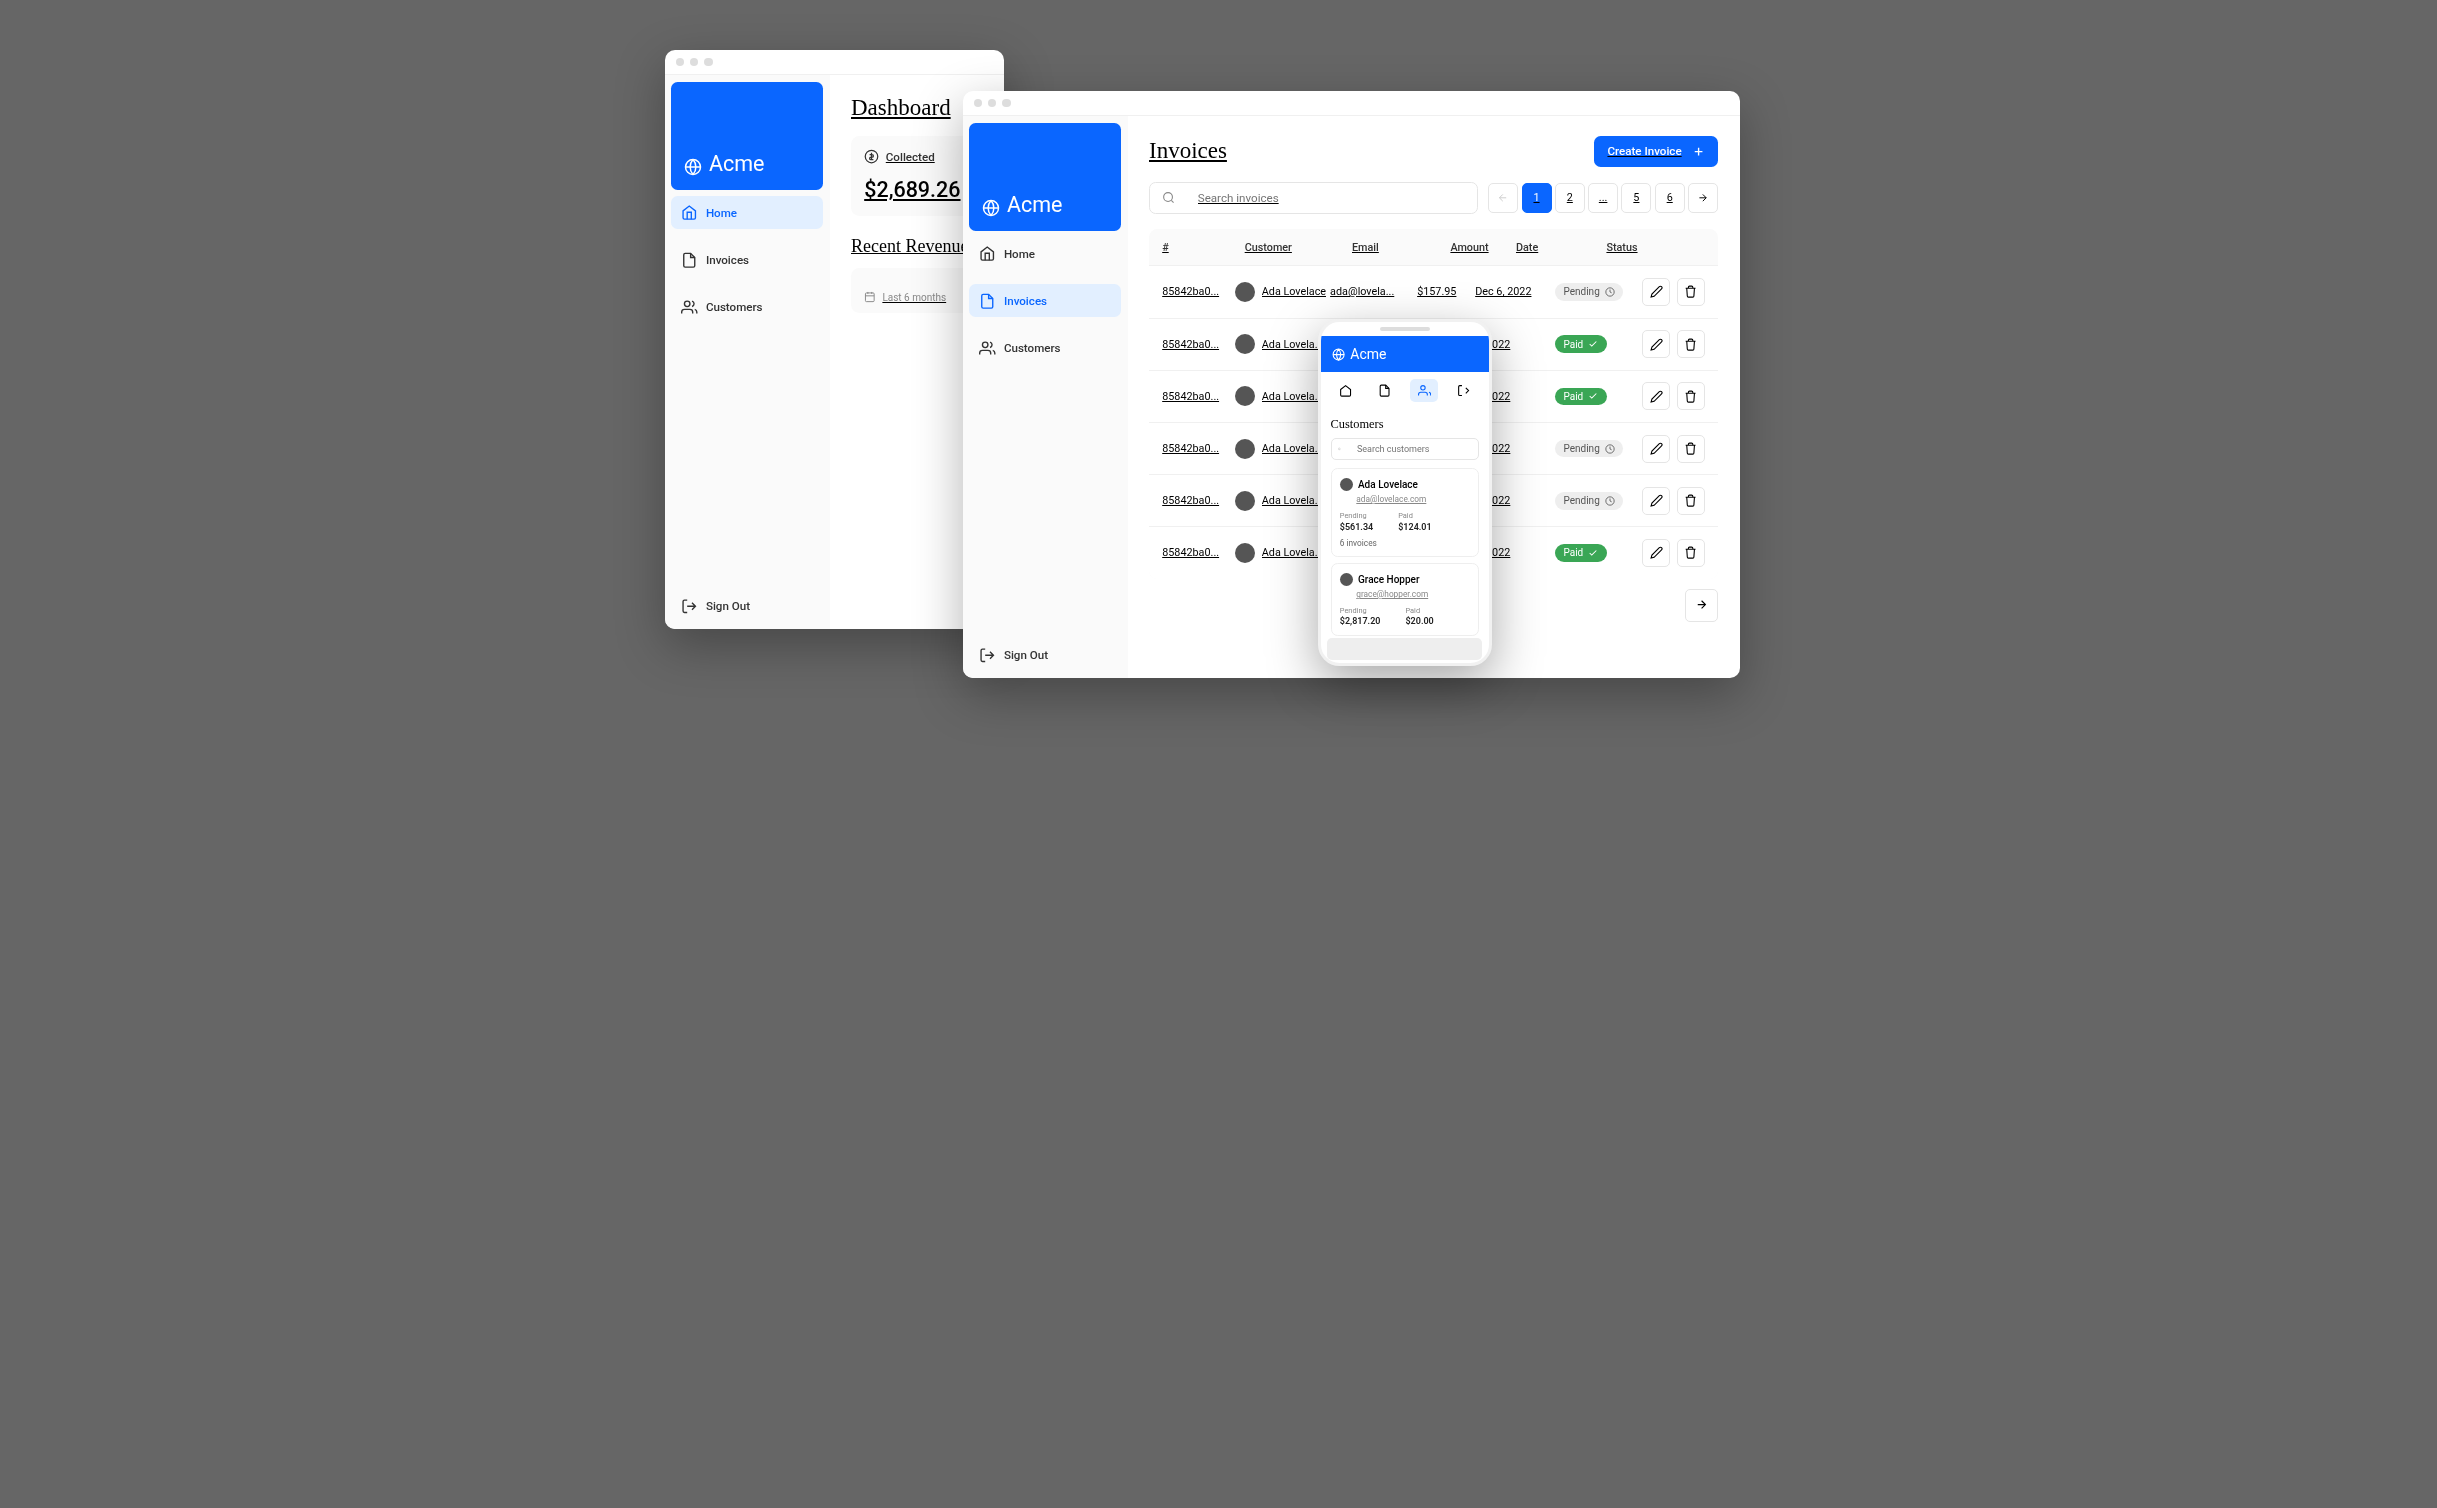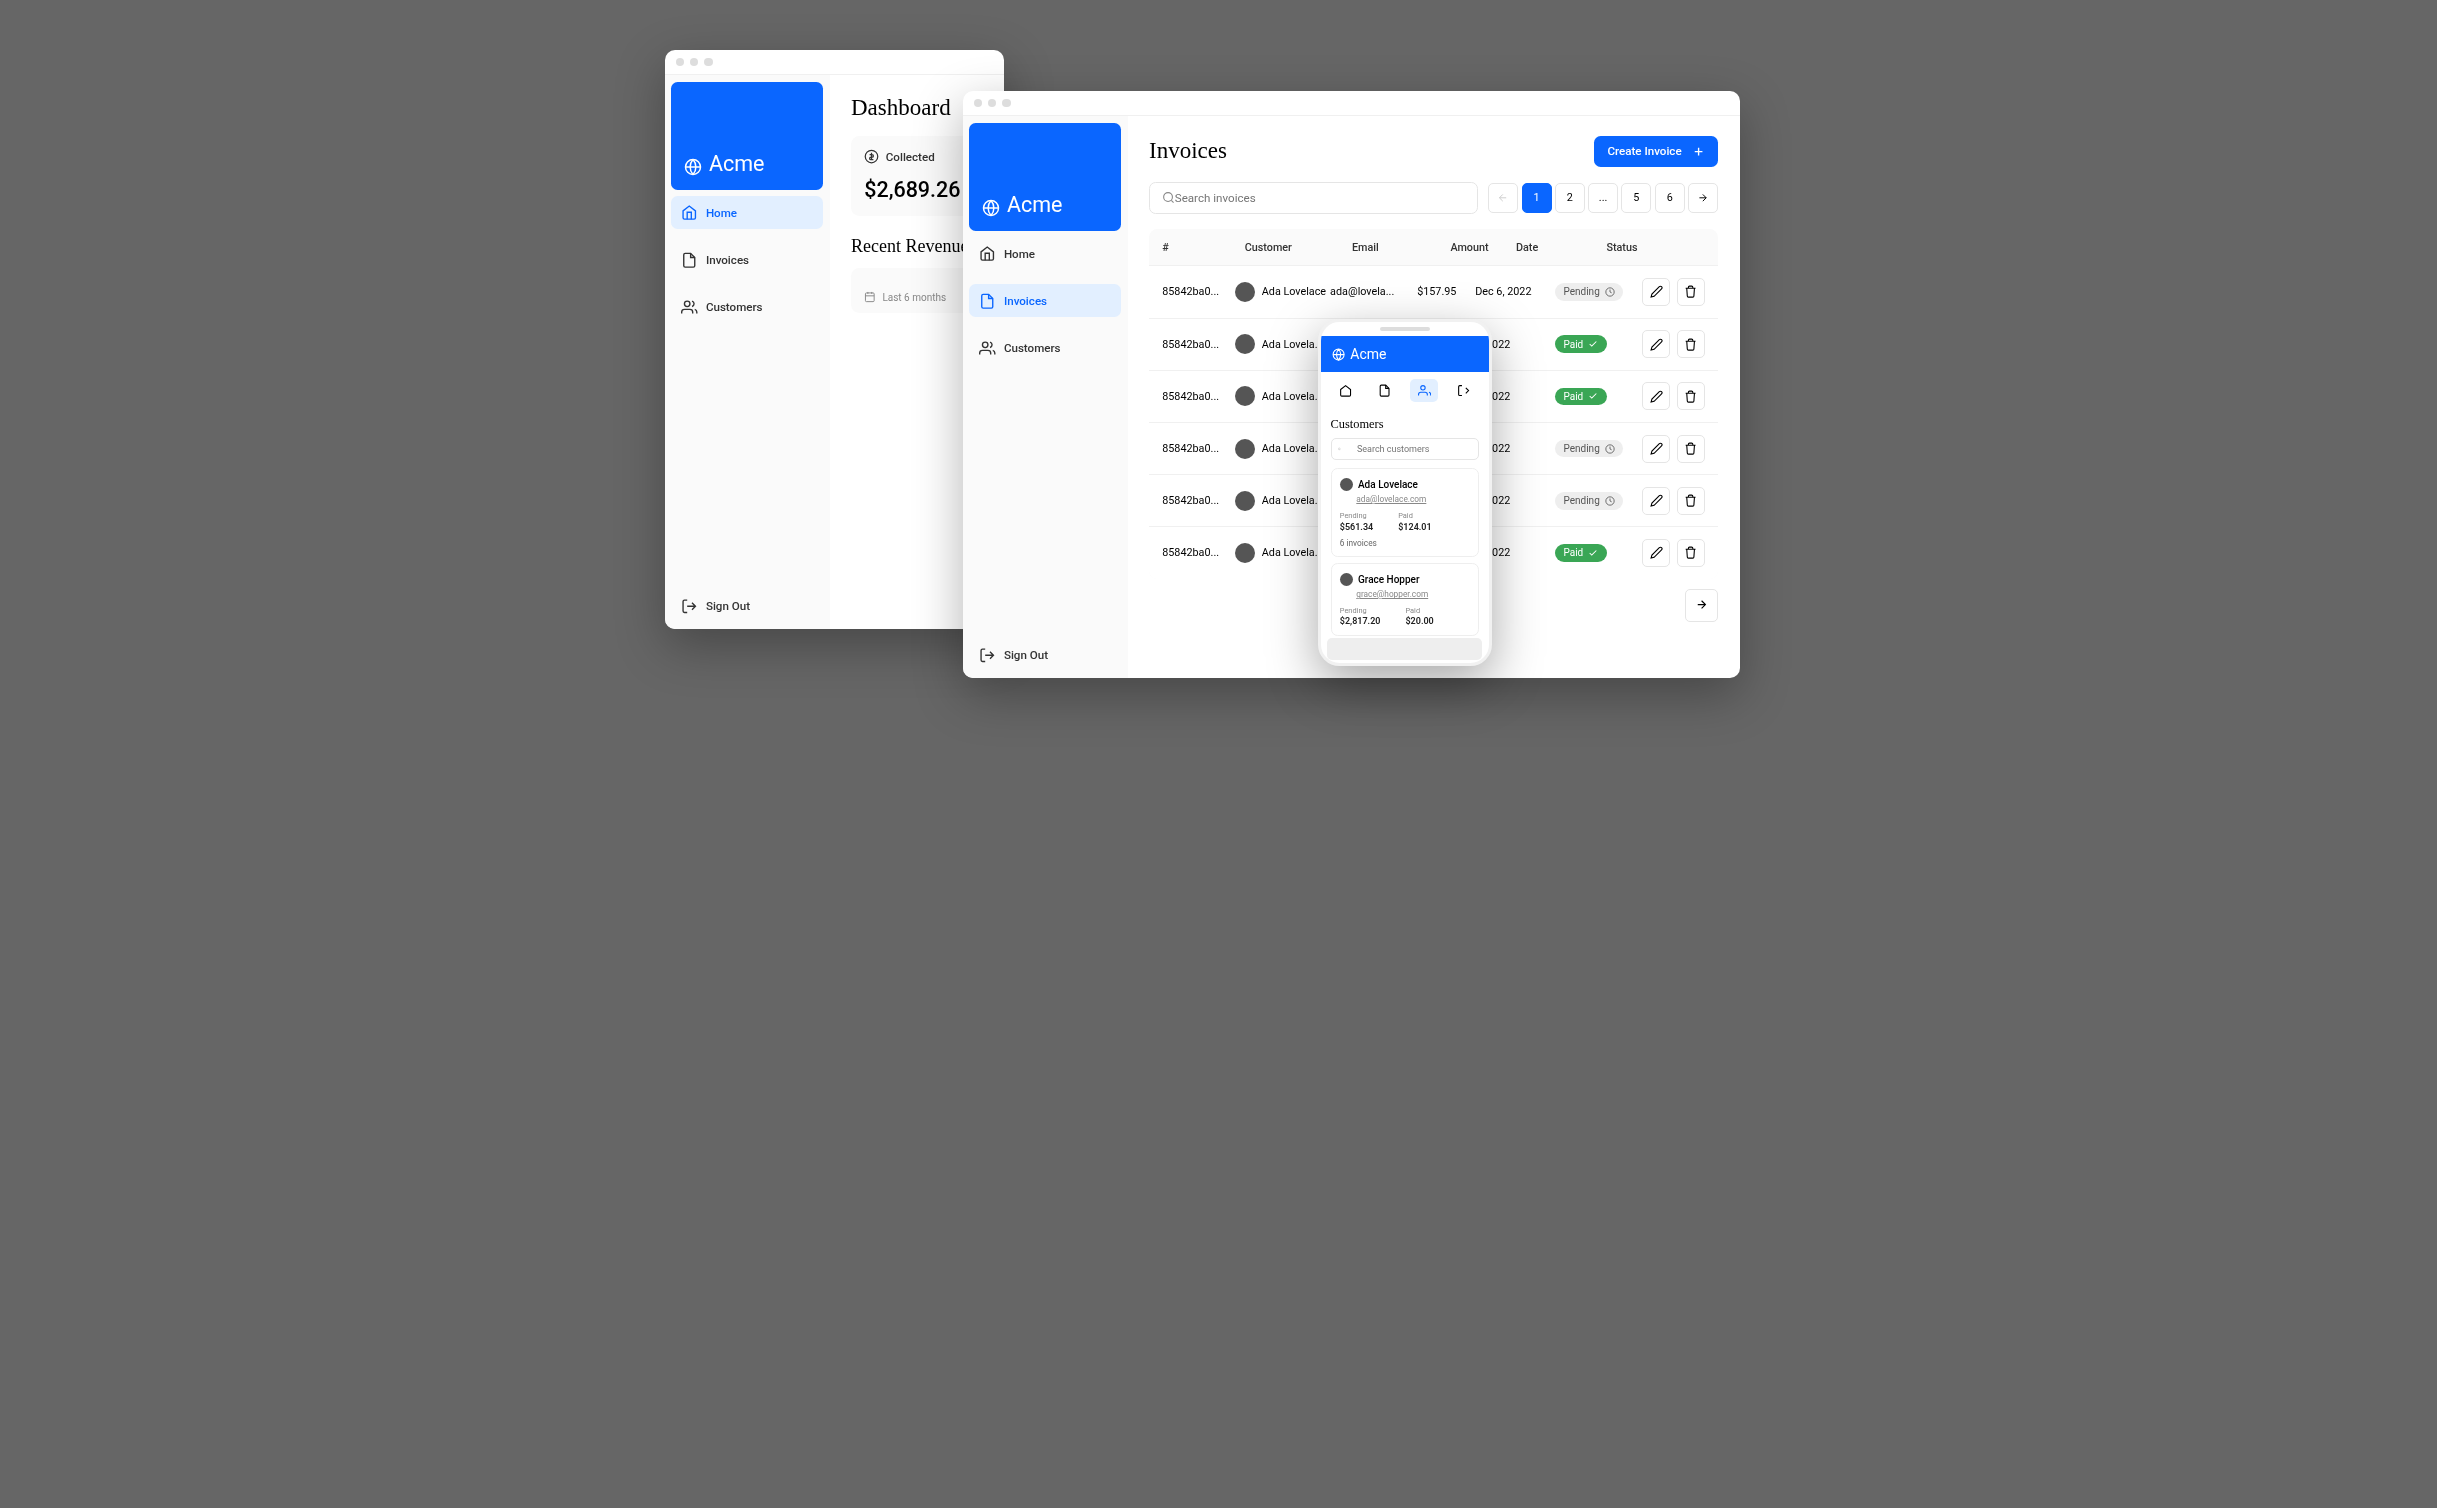--- a/index.html
+++ b/index.html
@@ -14,42 +14,42 @@
 .sidebar { width:165px; background:#fafafa; display:flex; flex-direction:column; padding:6.6px; }
 .brand { background:#0a66ff; border-radius:6.6px; height:108px; display:flex; align-items:flex-end; padding:13.2px; color:#fff; font-family:Georgia,serif; font-size:21.5px; gap:6.6px; }
 .brand svg { flex-shrink:0; }
 .nav { display:flex; flex-direction:column; gap:14px; margin-top:6.6px; }
 .nav-item { display:flex; align-items:center; gap:8.3px; padding:8.3px 10px; border-radius:6.6px; font-size:11.6px; font-weight:500; color:#333; cursor:pointer; }
 .nav-item.active { background:#e2efff; color:#0a66ff; }
 .nav-item svg { width:16.5px; height:16.5px; }
 .spacer { flex:1; }
 .signout { display:flex; align-items:center; gap:8.3px; padding:8.3px 10px; font-size:11.6px; font-weight:500; color:#333; cursor:pointer; }
 
-.main { flex:1; padding:20px 21.5px; overflow:hidden; }
+.main { flex:1; padding:20px 21.5px; overflow:hidden;text-decoration:underline; }
 .title { font-family:Georgia,serif; font-size:23px; margin-bottom:15px; }
 
 .card { background:#fafafa; border-radius:8.3px; padding:13.2px; }
 .card-header { display:flex; align-items:center; gap:6.6px; font-size:11.6px; color:#333; font-weight:500; }
 .card-value { font-size:21.5px; font-weight:500; text-align:left; margin-top:13.2px; }
 
 .section-title { font-family:Georgia,serif; font-size:18px; margin:20px 0 11.6px; }
 .chart { background:#fafafa; border-radius:8.3px; padding:13.2px 13.2px 10px; }
 .chart-body { display:flex; gap:10px; height:165px; }
 .yaxis { display:flex; flex-direction:column; justify-content:space-between; font-size:9px; color:#888; height:141px; }
 .bars { display:flex; align-items:flex-end; gap:10px; height:157px; }
 .barcol { display:flex; flex-direction:column; align-items:center; gap:5px; }
 .bar { width:28px; background:#cfe3ff; border-radius:3.3px 3.3px 0 0; }
 .barlbl { font-size:9px; color:#888; }
 .chart-footer { display:flex; align-items:center; gap:6.6px; font-size:10px; color:#888; margin-top:10px; }
 
 
 .topbar { display:flex; justify-content:space-between; align-items:center; margin-bottom:15px; }
 .btn-primary { background:#0a66ff; color:#fff; padding:8.3px 13.2px; border-radius:6.6px; display:flex; align-items:center; gap:10px; font-size:11.6px; font-weight:500; cursor:pointer; }
 .controls { display:flex; gap:10px; margin-bottom:15px; align-items:center; }
-.search { flex:1; display:flex; align-items:center; gap:0; border:0.8px solid #e5e5e5; border-radius:6.6px; padding:8.3px 11.6px; }
+.search { flex:1; display:flex; align-items:center; gap:23px; border:0.8px solid #e5e5e5; border-radius:6.6px; padding:8.3px 11.6px; }
 .search input { border:none; outline:none; font-size:11.6px; flex:1; background:transparent; }
 .pager { display:flex; gap:3.3px; align-items:center; }
 .pgbtn { width:30px; height:30px; display:flex; align-items:center; justify-content:center; border:0.8px solid #e5e5e5; border-radius:5px; font-size:10.8px; cursor:pointer; }
 .pgbtn.active { background:#0a66ff; color:#fff; border-color:#0a66ff; }
 .pgbtn.disabled { color:#ccc; }
 
 .table { background:#fafafa; border-radius:8.3px; overflow:hidden; }
 .thead { display:flex; padding:11.6px 13.2px; font-size:10.8px; font-weight:500; color:#333; }
 .trow { display:flex; padding:11.6px 13.2px; background:#fff; border-top:0.8px solid #f0f0f0; align-items:center; font-size:10.8px; }
 .c-id { width:83px; }

